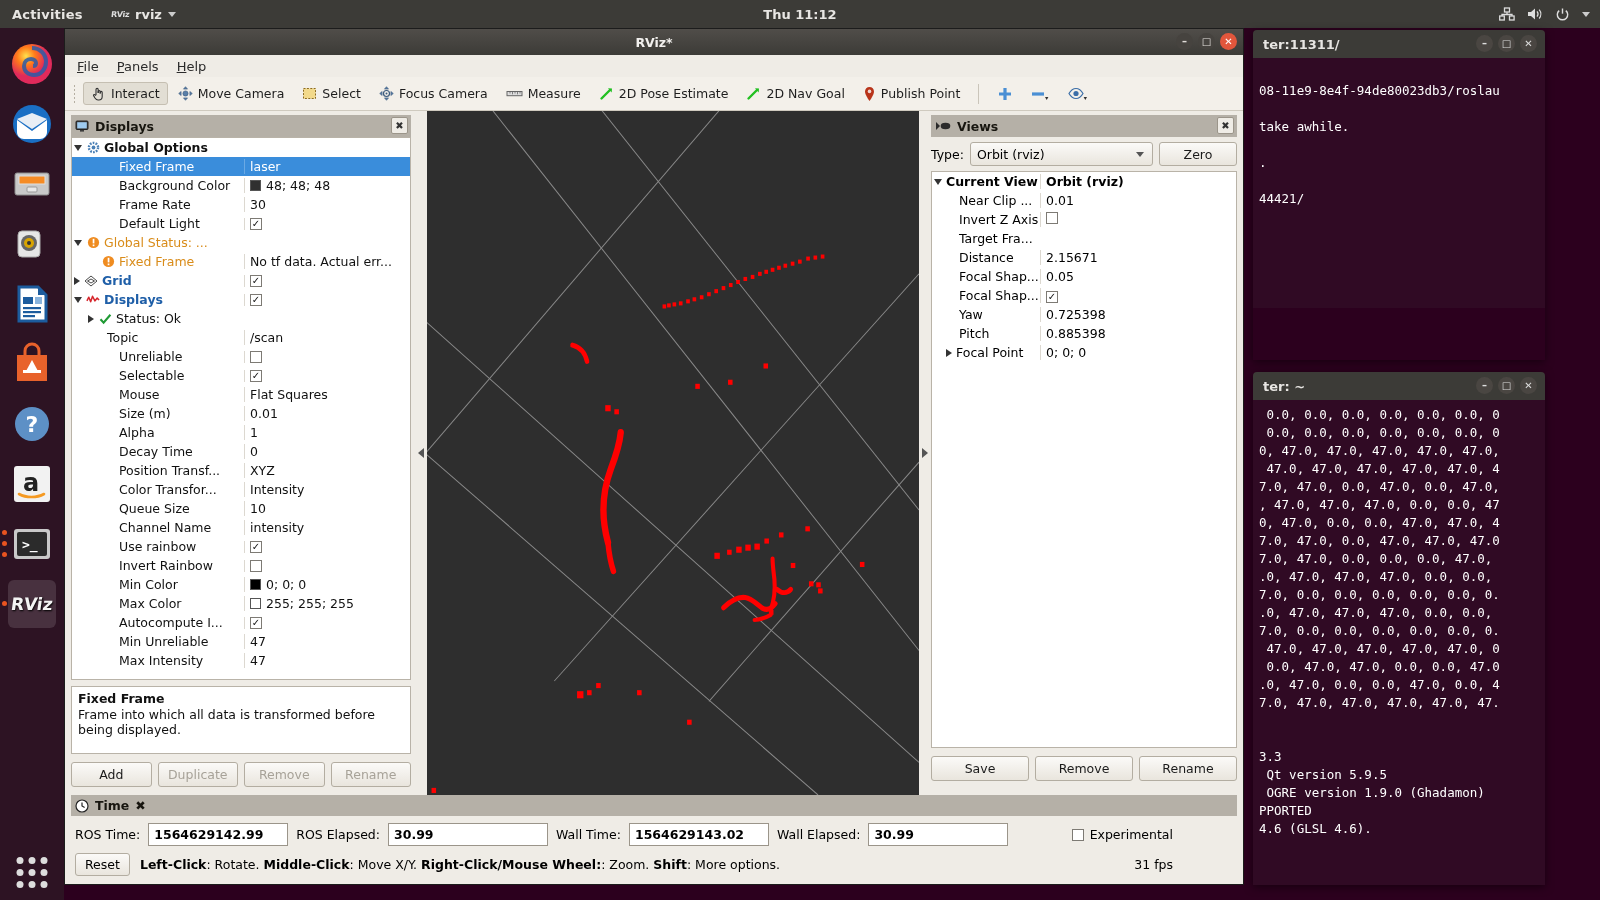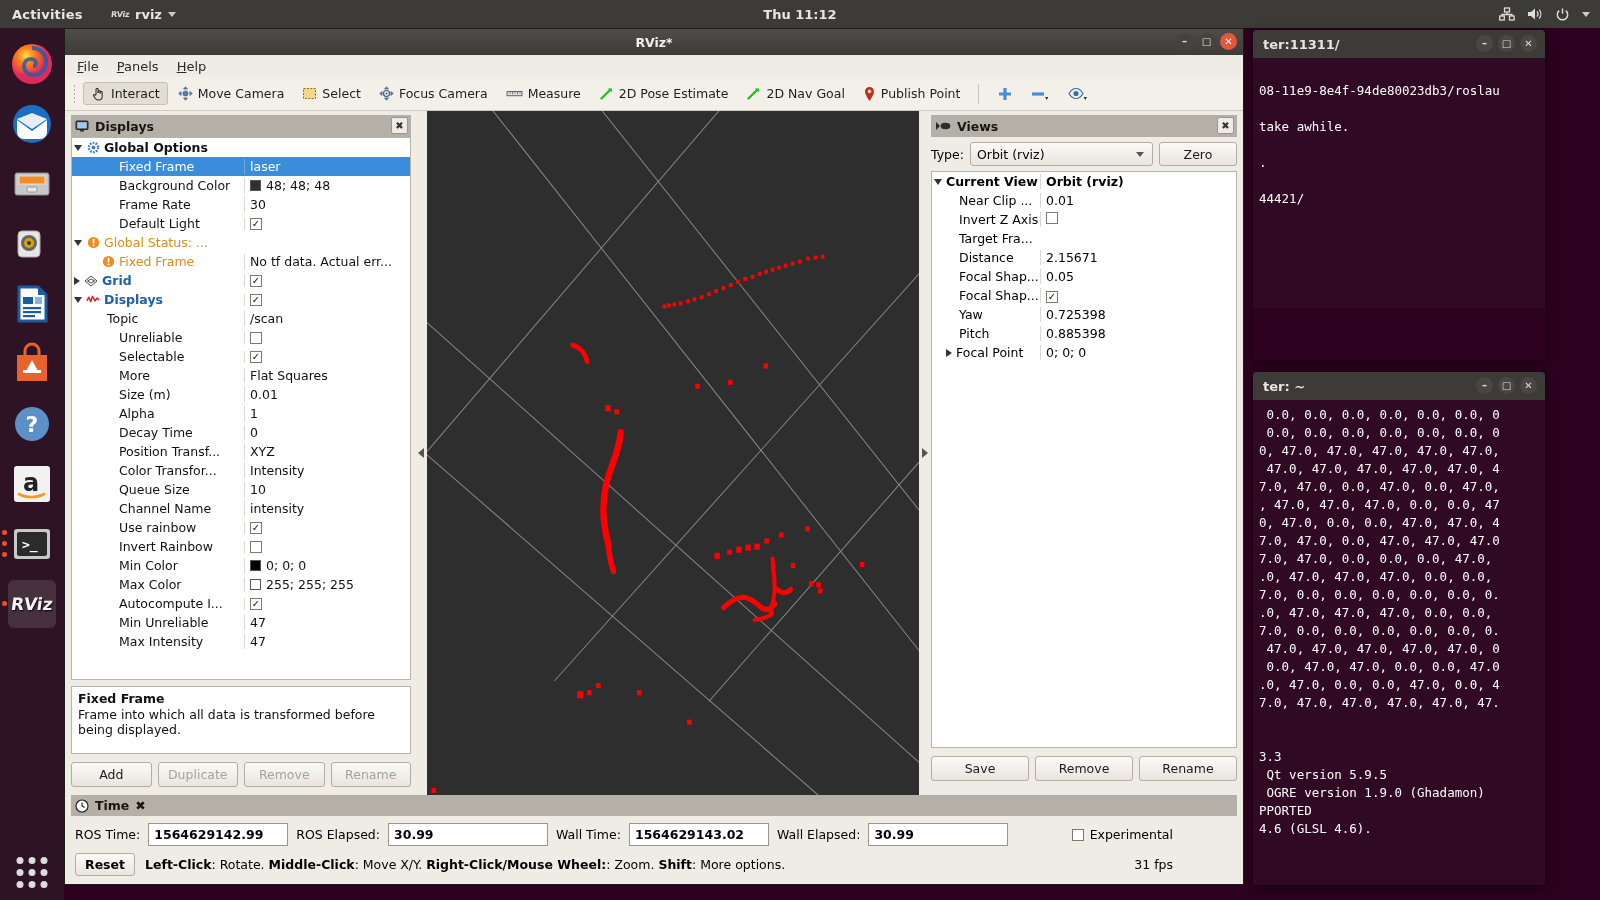--- a/index.html
+++ b/index.html
@@ -161,21 +161,21 @@
   #rightbtns { display:flex; gap:6px; padding: 8px 0; }
 
   
   #timepanel { flex: 0 0 auto; background:#efece6; padding: 0 6px 4px 6px;}
   #time-header { height: 21px; background:#b5b0a7; color:#17150f; font-size:12.5px; font-weight:bold;
     display:flex; align-items:center; gap:6px; padding:0 4px; position:relative;}
   #time-fields { display:flex; align-items:center; gap:8px; padding: 7px 4px 5px 4px; font-size:12.5px;}
   .tfield { height:23px; background:#fff; border:1px solid #9b958a; padding: 0 5px; display:flex; align-items:center; font-size:12.5px;font-weight:bold;}
   #statusbar { display:flex; align-items:center; gap:10px; padding: 2px 4px 4px 4px; font-size:12.5px;}
   .rbtn { height: 23px; padding: 0 9px; background: linear-gradient(#fbfaf8,#e9e5dd);
-    border:1px solid #b3ada1; border-radius:3px; display:flex;align-items:center; font-size:12.5px;font-weight:bold;}
+    border:1px solid #b3ada1; border-radius:3px; display:flex;align-items:center; font-size:12.5px;}
 
   
   .term { position: absolute; border-radius: 4px 4px 0 0; overflow: hidden; box-shadow: 0 2px 8px rgba(0,0,0,.5); }
   .term-title { height: 28px; background: #3c3b37; color: #e8e6e3; font-size: 13px; font-weight:bold;
     display:flex; align-items:center; padding-left: 10px; position: relative; }
   .term-body { background: #300a24; color: #fff; font-family: "DejaVu Sans Mono", monospace;
     font-size: 12.5px; line-height: 18px; padding: 6px 0 0 6px; white-space: pre; overflow: hidden; }
   .tbtns { position:absolute; right: 8px; top: 5px; display:flex; gap:5px; }
   .tbd { width:17px;height:17px;border-radius:50%;background:#4a4642;color:#ddd;font-size:10px;
          display:flex;align-items:center;justify-content:center;line-height:1;}
@@ -615,20 +615,34 @@
                     <path d="M1 7 L3 3 L5 8 L7 2 L9.5 7 L12 4 L14 6" fill="none" stroke="#d6262c" stroke-width="1.6" stroke-linejoin="round"></path>
                   </svg>
                 </span>
                 <span class="bluetxt">Displays</span>
               </span>
               <span class="tval">
                 <span class="cb">✓</span>
               </span>
             </div>
             <div class="trow">
+              <span class="tname" style="padding-left:16px">
+                <span class="arrow-r"></span>
+                <span class="ic">
+                  <svg width="13" height="12" viewBox="0 0 13 12">
+                    <path d="M1.5 6.2L4.6 9.6 11.4 1.8" fill="none" stroke="#1f9a34" stroke-width="2.1"></path>
+                  </svg>
+                </span>
+                <span class="">Status: Ok</span>
+              </span>
+              <span class="tval">
+                <span></span>
+              </span>
+            </div>
+            <div class="trow">
               <span class="tname" style="">
                 <span style="width:9px;flex:0 0 auto;display:inline-block"></span>
                 <span class="ic"></span>
                 <span class="">Topic</span>
               </span>
               <span class="tval">
                 <span>/scan</span>
               </span>
             </div>
             <div class="trow">
@@ -648,21 +662,21 @@
                 <span class="">Selectable</span>
               </span>
               <span class="tval">
                 <span class="cb">✓</span>
               </span>
             </div>
             <div class="trow">
               <span class="tname" style="padding-left:16px">
                 <span style="width:9px;flex:0 0 auto;display:inline-block"></span>
                 <span class="ic"></span>
-                <span class="">More</span>
+                <span class="">Mouse</span>
               </span>
               <span class="tval">
                 <span>Flat Squares</span>
               </span>
             </div>
             <div class="trow">
               <span class="tname" style="padding-left:16px">
                 <span style="width:9px;flex:0 0 auto;display:inline-block"></span>
                 <span class="ic"></span>
                 <span class="">Size (m)</span>

